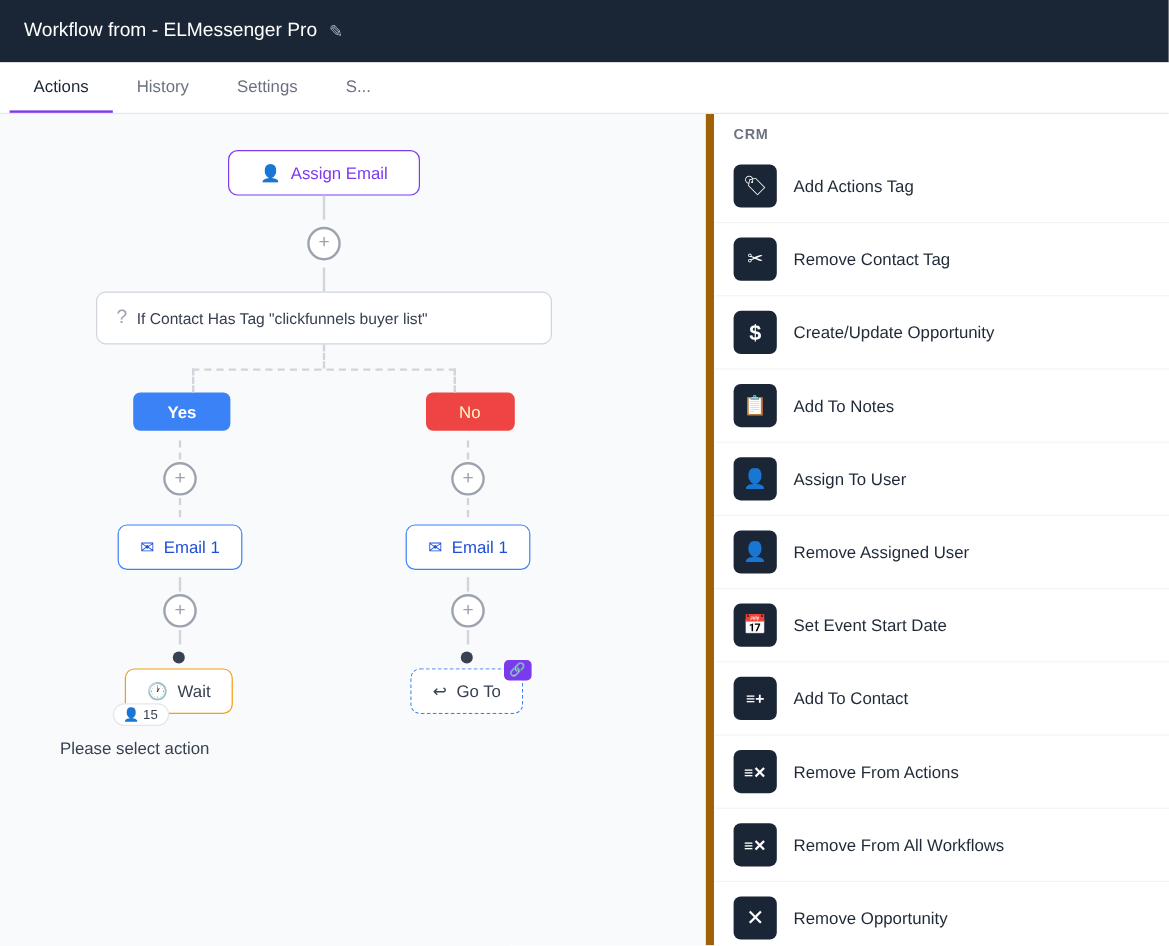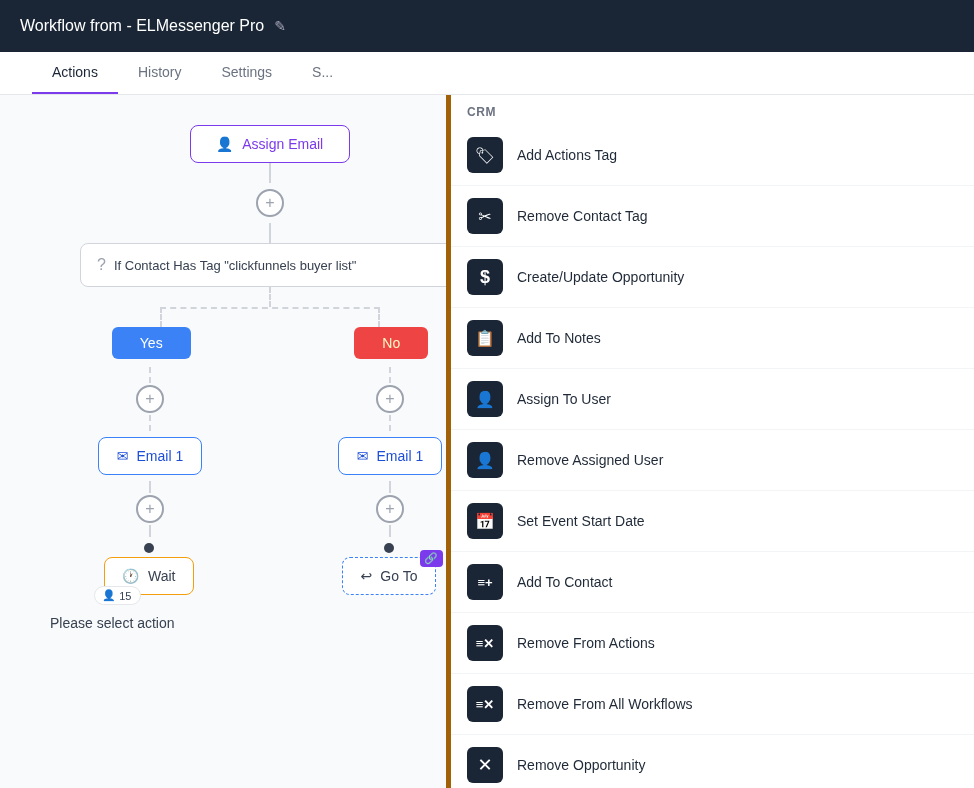--- a/index.html
+++ b/index.html
@@ -16,21 +16,21 @@
       gap: 10px;
       flex-shrink: 0;
     }
     .header-title { font-size: 16px; font-weight: 500; }
     .header-edit-icon { color: #aab; font-size: 14px; cursor: pointer; }
 
     
     .tabs {
       display: flex;
       border-bottom: 1px solid #e5e7eb;
-      padding: 0 32px;
+      padding: 0 8px;
       background: #fff;
       flex-shrink: 0;
     }
     .tab {
       padding: 12px 20px;
       font-size: 14px;
       color: #6b7280;
       cursor: pointer;
       border-bottom: 2px solid transparent;
       position: relative;
@@ -127,21 +127,21 @@
       color: #9ca3af;
       font-size: 16px;
     }
 
     .yes-btn {
       background: #3b82f6;
       color: #fff;
       border-radius: 6px;
       padding: 8px 28px;
       font-size: 14px;
-      font-weight: 400;
+      font-weight: 700;
       border: none;
       cursor: pointer;
     }
 
     .no-btn {
       background: #ef4444;
       color: #fef9c3;
       border-radius: 6px;
       padding: 8px 28px;
       font-size: 14px;
@@ -217,22 +217,22 @@
     }
 
     .please-select {
       font-size: 14px;
       color: #374151;
       padding: 8px 0;
     }
 
     
     .right-panel {
-      width: 528px;
-      border-left: 5px solid #a16207;
+      width: 386px;
+      border-left: 7px solid #a16207;
       background: #fff;
       overflow-y: auto;
       flex-shrink: 0;
     }
 
     .panel-section-label {
       padding: 10px 16px 6px;
       font-size: 12px;
       font-weight: 700;
       color: #6b7280;

